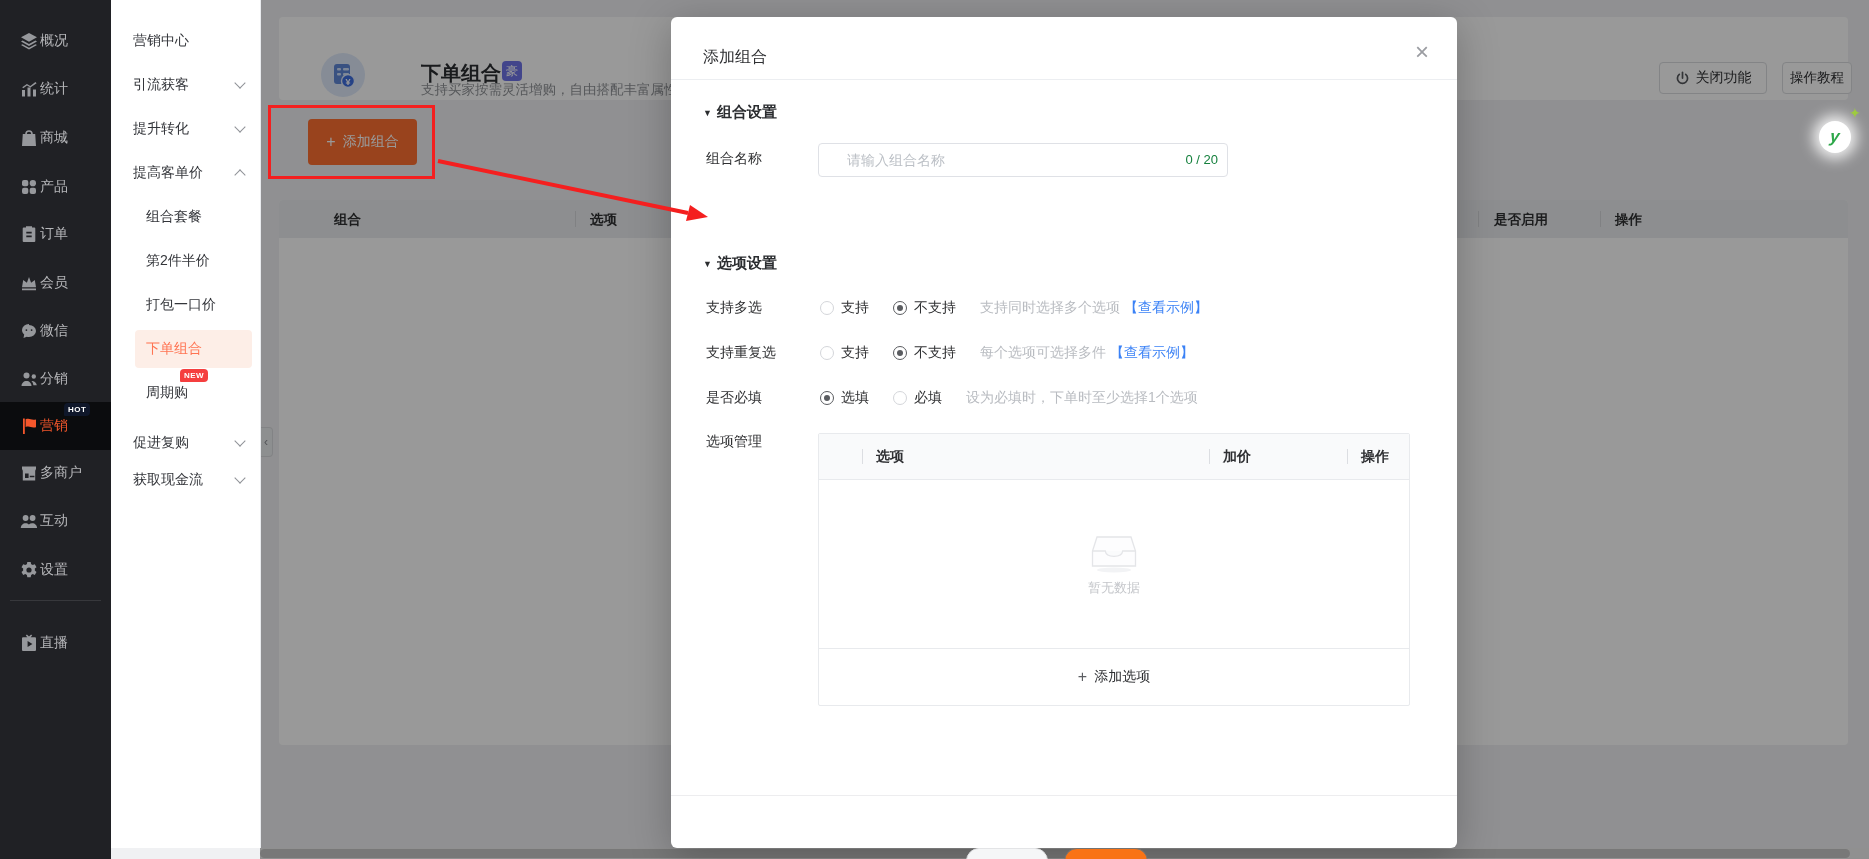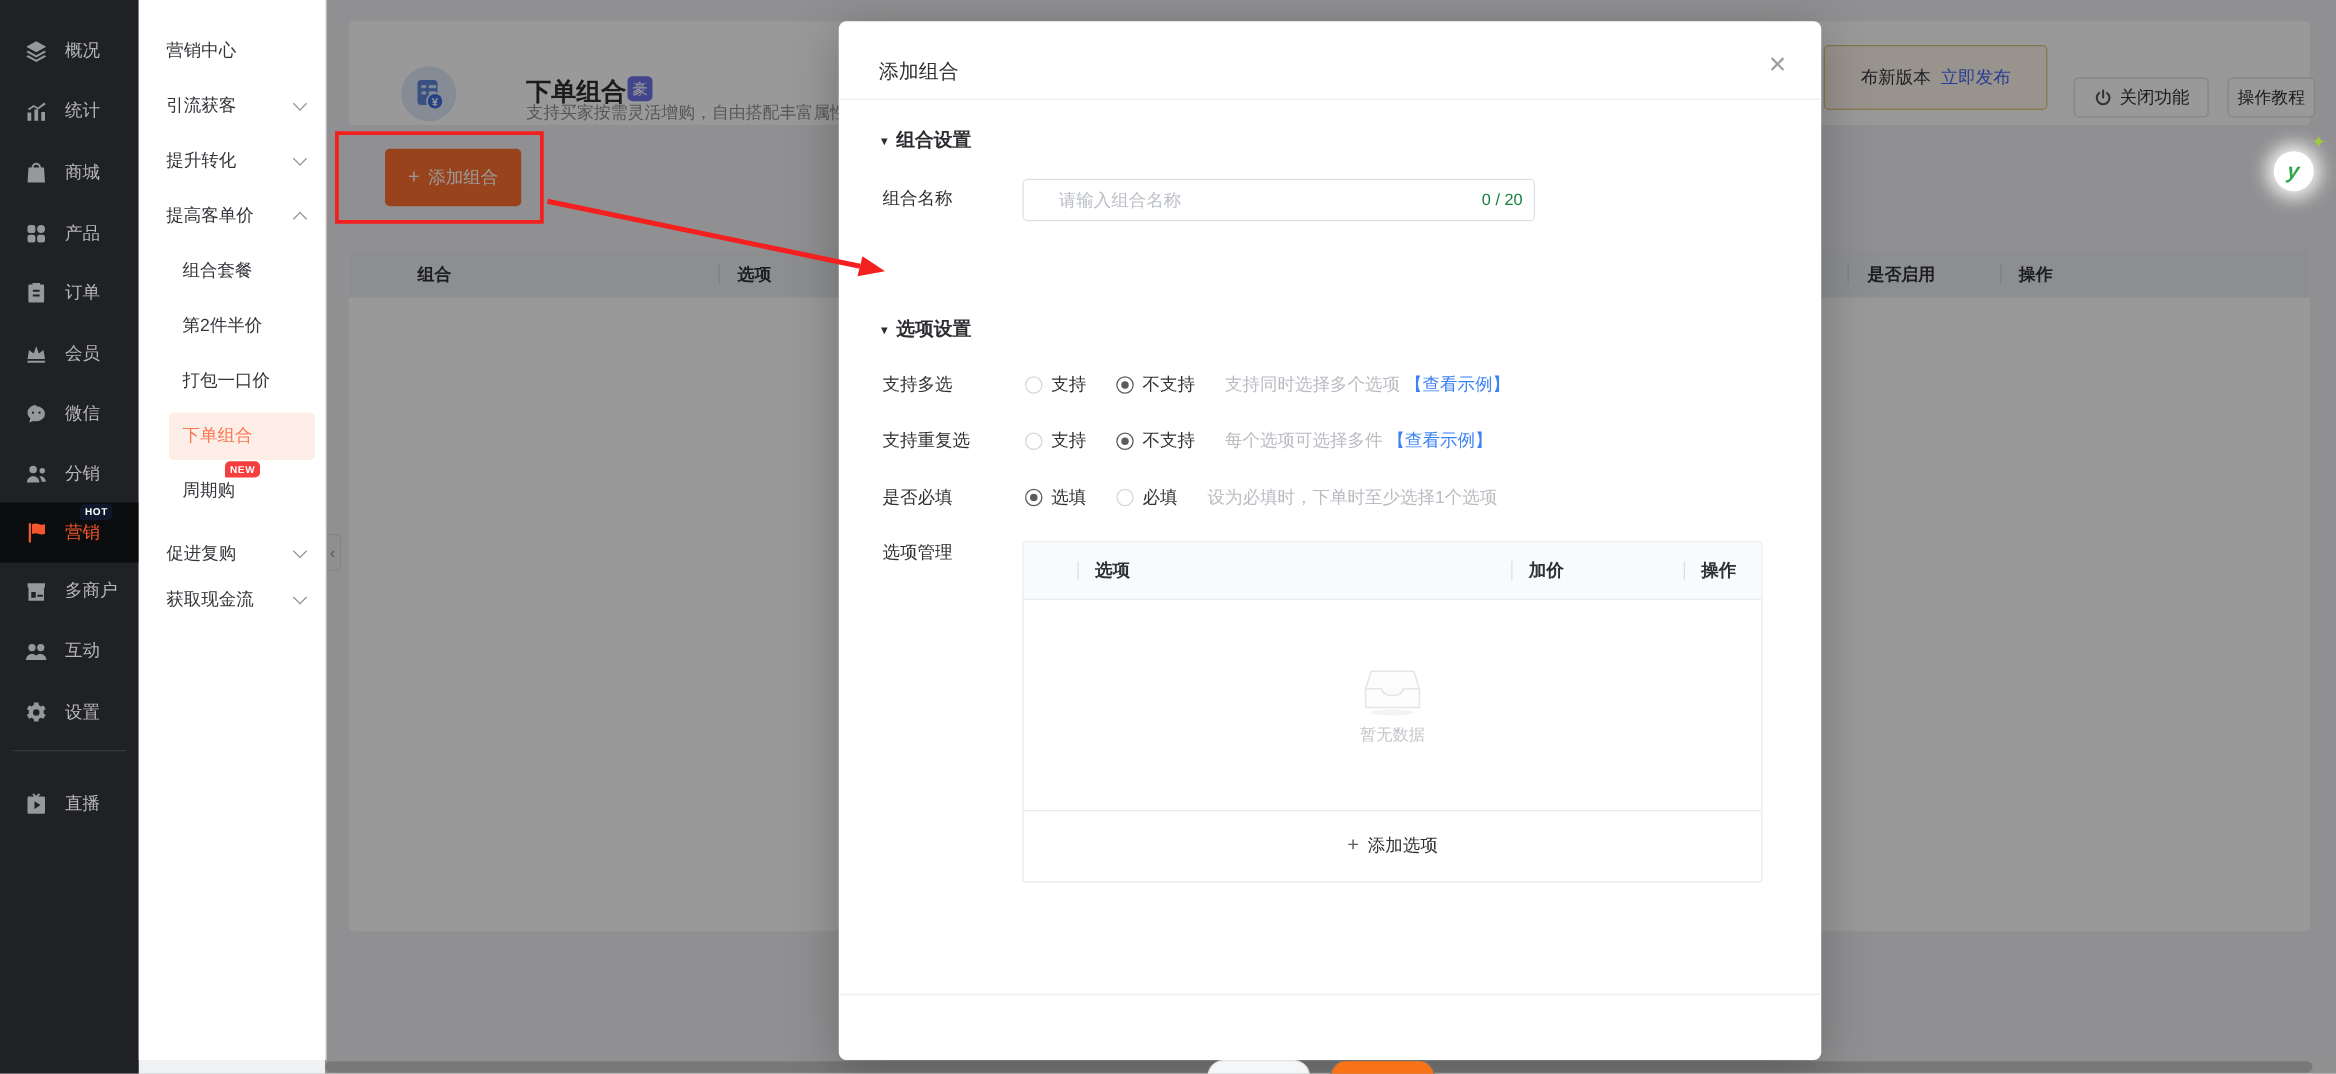--- a/index.html
+++ b/index.html
@@ -5,21 +5,21 @@
   html,body{margin:0;padding:0}
   body{width:1869px;height:859px;position:relative;overflow:hidden;
        background:#f0f1f3;font-family:"Liberation Sans","DejaVu Sans",sans-serif;
        -webkit-font-smoothing:antialiased;color:#303133}
 
   
   .sidebar{position:absolute;left:0;top:0;width:111px;height:859px;background:#202125;z-index:50}
   .sb-item{position:absolute;left:0;width:111px;height:48px;display:flex;align-items:center;
            cursor:pointer;color:#b6b7ba;font-size:14px}
   .sb-item .sb-ico{position:absolute;left:19px;width:20px;height:20px;color:#96989c;display:flex}
-  .sb-item .sb-label{position:absolute;left:52px;white-space:nowrap}
+  .sb-item .sb-label{position:absolute;left:40px;white-space:nowrap}
   .sb-item.active{background:#0b0c0e;color:#f4572c}
   .sb-item.active .sb-ico{color:#f4572c}
   .sb-badge{position:absolute;left:64px;top:1px;background:#0f172a;color:#fff;font-size:8px;
             font-weight:bold;padding:2px 4px;border-radius:4px 4px 4px 1px;letter-spacing:.5px}
   .sb-divider{position:absolute;left:10px;width:91px;height:1px;background:#37383c}
 
   
   .submenu{position:absolute;left:111px;top:0;width:149px;height:848px;background:#ffffff;
            border-right:1px solid #e9ebee;z-index:50}
   .sm-item{position:absolute;left:0;width:149px;height:38px;display:flex;align-items:center;
@@ -146,24 +146,20 @@
         <rect x="8" y="12" width="4" height="2.6" rx="1" fill="#cfe0fa"></rect>
         <rect x="14" y="12" width="6" height="2.6" rx="1" fill="#cfe0fa"></rect>
         <circle cx="19" cy="20" r="6.5" fill="#3f6fe0" stroke="#dfeafb" stroke-width="1.4"></circle>
         <text x="19" y="23.6" font-size="9" font-weight="bold" fill="#ffffff" text-anchor="middle">¥</text>
       </svg>
     </div>
     <div class="page-title">下单组合</div>
     <div class="title-badge">豪</div>
     <div class="page-desc">支持买家按需灵活增购，自由搭配丰富属性，解锁多</div>
 
-    <div class="notice">
-      <span>布新版本</span>
-      <a>立即发布</a>
-    </div>
     <div class="hbtn power">
       <svg width="15" height="15" viewBox="0 0 16 16">
         <path d="M8 1.5v6" stroke="#55585c" stroke-width="1.8" fill="none" stroke-linecap="round"></path>
         <path d="M4.6 3.6a5.4 5.4 0 1 0 6.8 0" stroke="#55585c" stroke-width="1.8" fill="none" stroke-linecap="round"></path>
       </svg>
       <span>关闭功能</span>
     </div>
     <div class="hbtn doc">
       <span>操作教程</span>
     </div>

